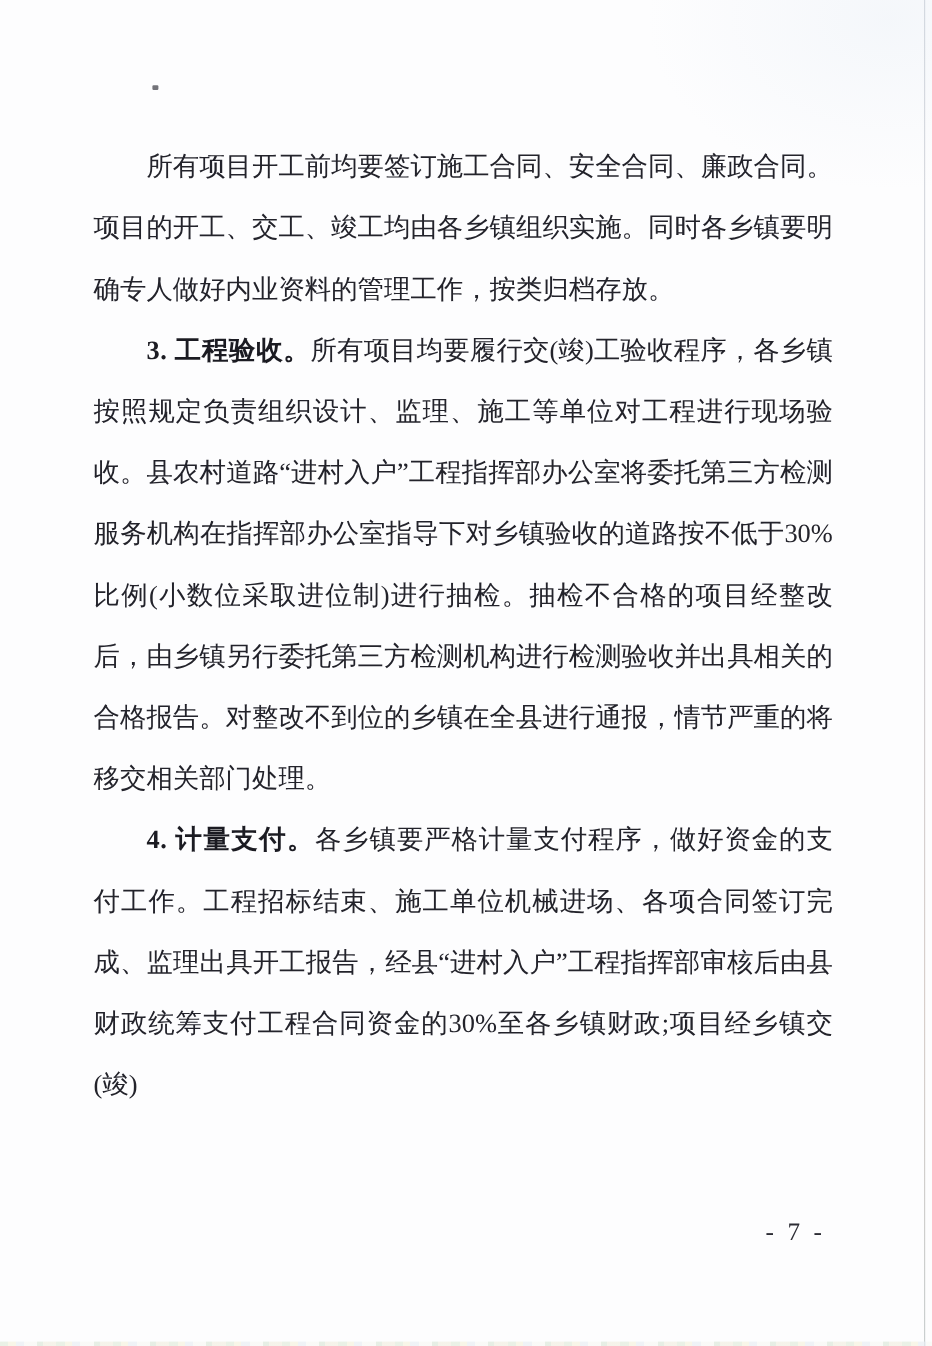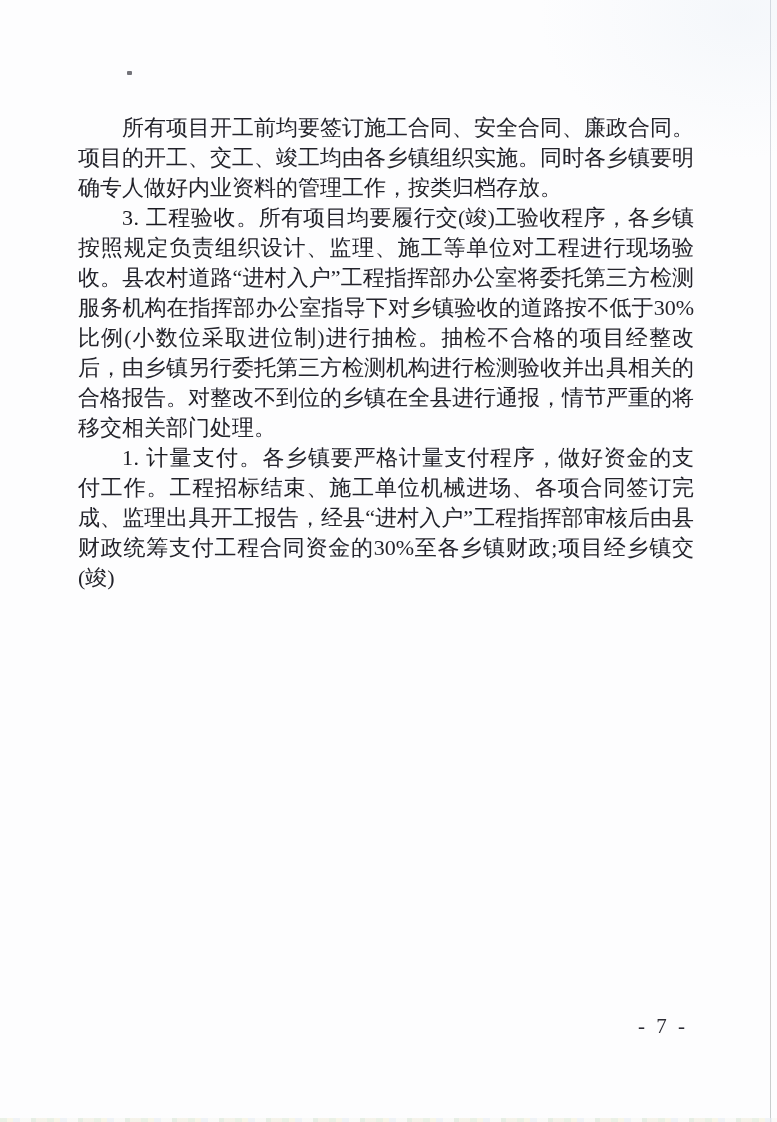--- a/index.html
+++ b/index.html
@@ -15,32 +15,32 @@
     background: #fdfdfe;
     font-family: "Liberation Serif", "DejaVu Serif", serif;
   }
   .text-block {
     position: absolute;
     left: 78px;
     top: 113px;
     width: 616px;
     color: #23232b;
     font-size: 22px;
-    line-height: 30px;
+    line-height: 51px;
     text-align: justify;
     text-justify: inter-ideograph;
   }
   .para {
     margin: 0;
     padding: 0;
     text-indent: 2em;
     word-break: break-all;
   }
   .lead {
-    font-weight: 400;
+    font-weight: 700;
     color: #1b1b22;
     letter-spacing: 0.5px;
   }
   .page-number {
     position: absolute;
     left: 628px;
     top: 1014px;
     width: 70px;
     color: #2c2c34;
     font-size: 21px;
@@ -100,19 +100,19 @@
   }
 </style>
 </head>
 <body>
 
 <div class="scan">
   <div class="corner-tint"></div>
   <div class="text-block" id="paragraphs">
       <p class="para">所有项目开工前均要签订施工合同、安全合同、廉政合同。项目的开工、交工、竣工均由各乡镇组织实施。同时各乡镇要明确专人做好内业资料的管理工作，按类归档存放。</p>
       <p class="para"><strong class="lead">3. 工程验收。</strong>所有项目均要履行交(竣)工验收程序，各乡镇按照规定负责组织设计、监理、施工等单位对工程进行现场验收。县农村道路“进村入户”工程指挥部办公室将委托第三方检测服务机构在指挥部办公室指导下对乡镇验收的道路按不低于30%比例(小数位采取进位制)进行抽检。抽检不合格的项目经整改后，由乡镇另行委托第三方检测机构进行检测验收并出具相关的合格报告。对整改不到位的乡镇在全县进行通报，情节严重的将移交相关部门处理。</p>
-      <p class="para"><strong class="lead">1. 计量支付。</strong>各乡镇要严格计量支付程序，做好资金的支付工作。工程招标结束、施工单位机械进场、各项合同签订完成、监理出具开工报告，经县“进村入户”工程指挥部审核后由县财政统筹支付工程合同资金的30%至各乡镇财政;项目经乡镇交(竣)</p>
+      <p class="para"><strong class="lead">4. 计量支付。</strong>各乡镇要严格计量支付程序，做好资金的支付工作。工程招标结束、施工单位机械进场、各项合同签订完成、监理出具开工报告，经县“进村入户”工程指挥部审核后由县财政统筹支付工程合同资金的30%至各乡镇财政;项目经乡镇交(竣)</p>
     </div>
   <div class="page-number">- 7 -</div>
   <div class="speck"></div>
   <div class="edge-line"></div>
   <div class="bottom-noise"></div>
 </div>
 
 </body></html>

